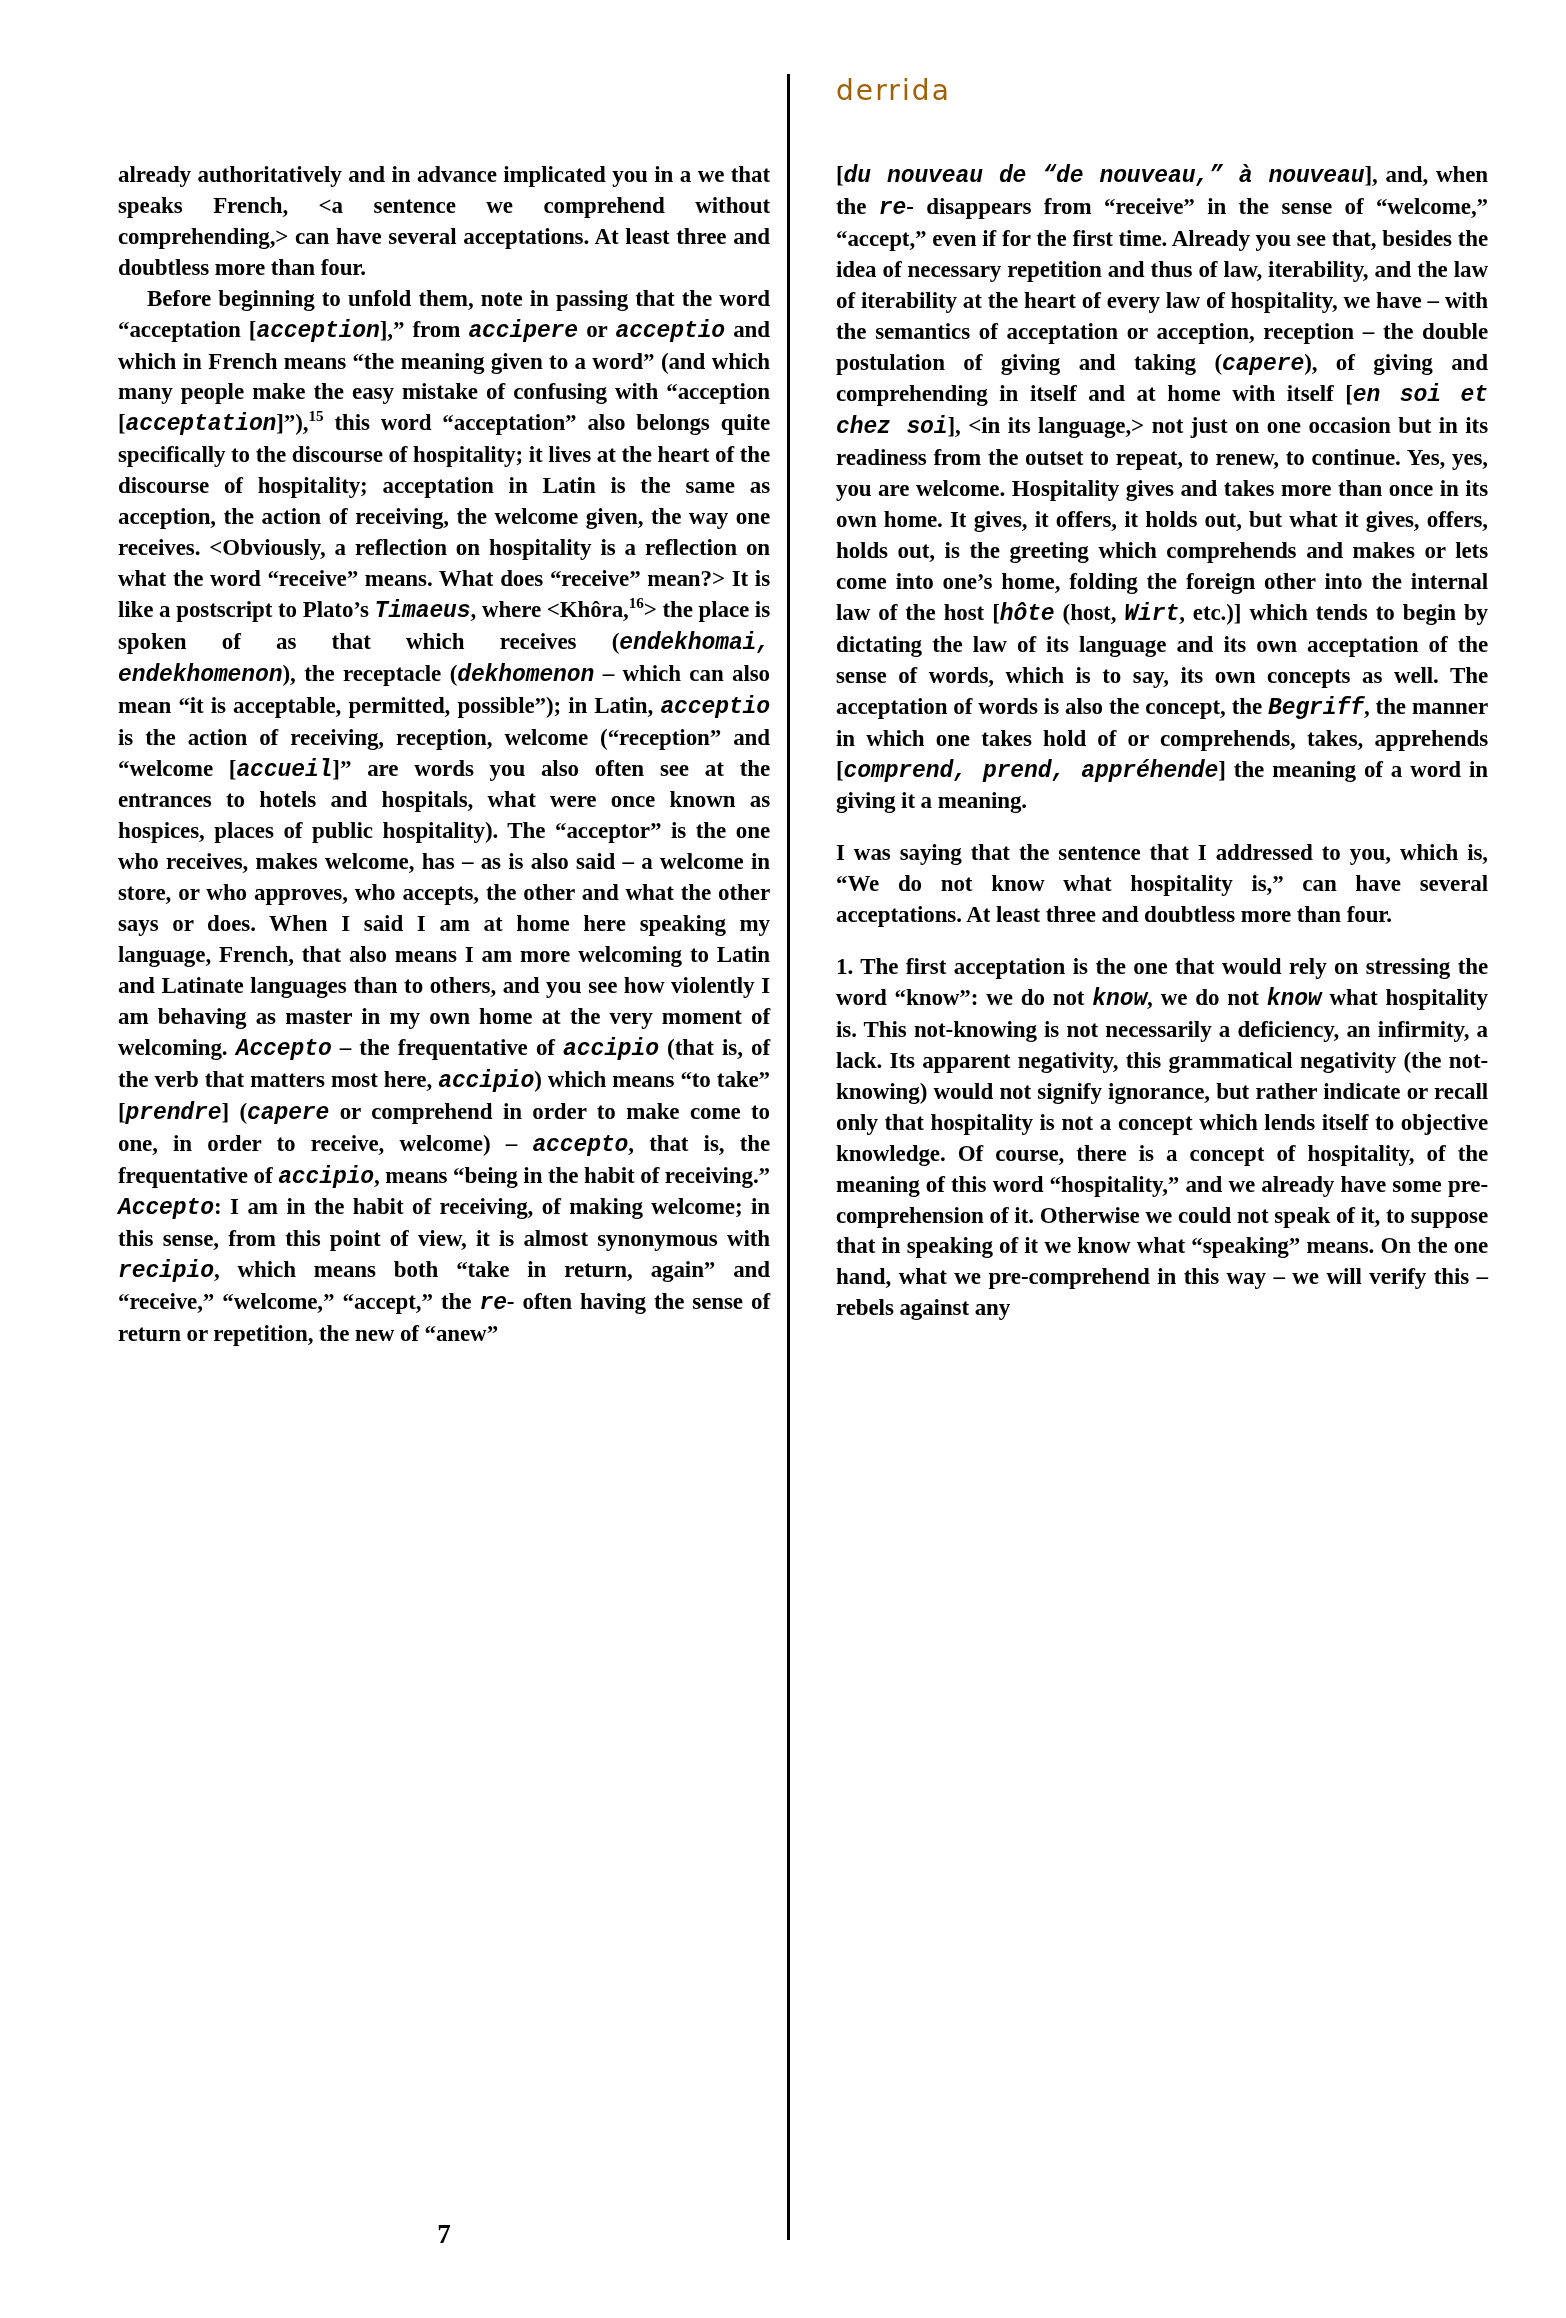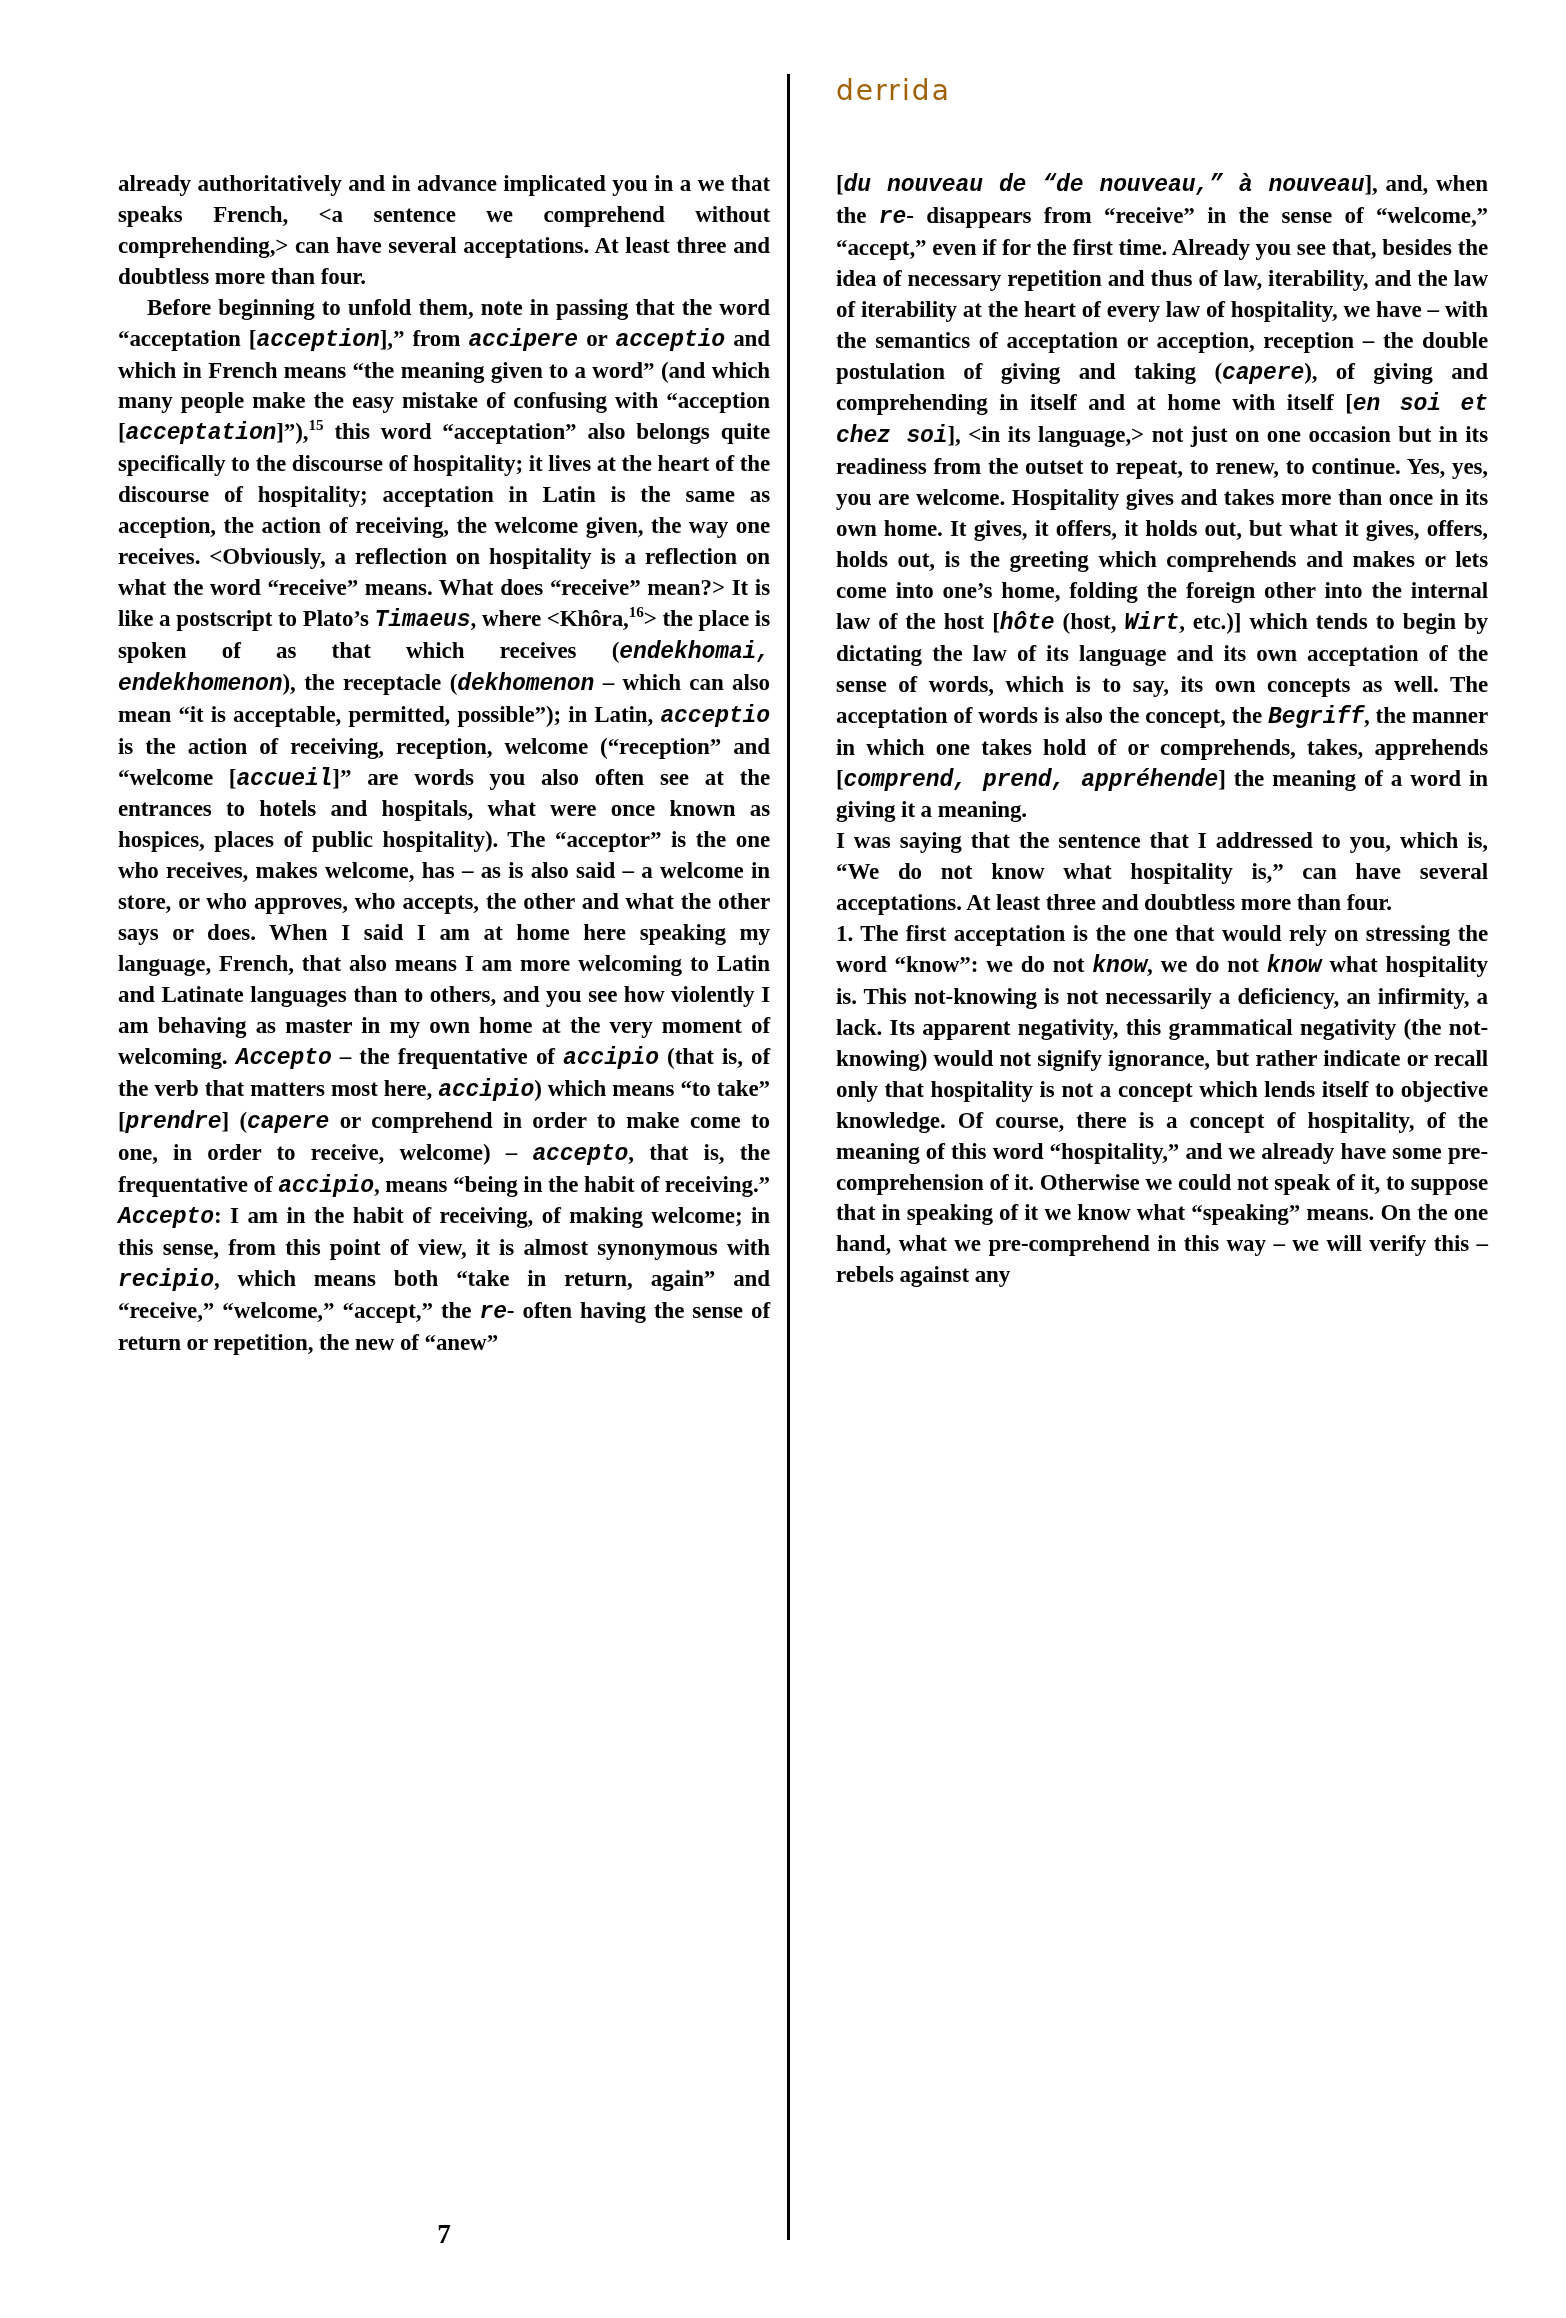--- a/index.html
+++ b/index.html
@@ -34,37 +34,37 @@
   .divider {
     position: absolute;
     top: 74px;
     left: 787px;
     width: 2.5px;
     height: 2166px;
     background: #000;
   }
   .col {
     position: absolute;
-    top: 169px;
+    top: 160px;
     width: 652px;
     font-size: 23px;
     line-height: 1.345;
     text-align: justify;
     text-justify: inter-word;
     hyphens: manual;
   }
   .col-left { left: 118px; }
   .col-right { left: 836px; }
   .col p {
     margin: 0;
     font-weight: bold;
     letter-spacing: -0.1px;
   }
   .col p.indent { text-indent: 29px; }
-  .col p.gap { }
+  .col p.gap { margin-top: 21px; }
   i { font-style: italic; font-family: Liberation Mono, monospace; }
   sup {
     font-size: 0.66em;
     vertical-align: super;
     line-height: 0;
   }
   .folio {
     position: absolute;
     left: 118px;
     width: 652px;

